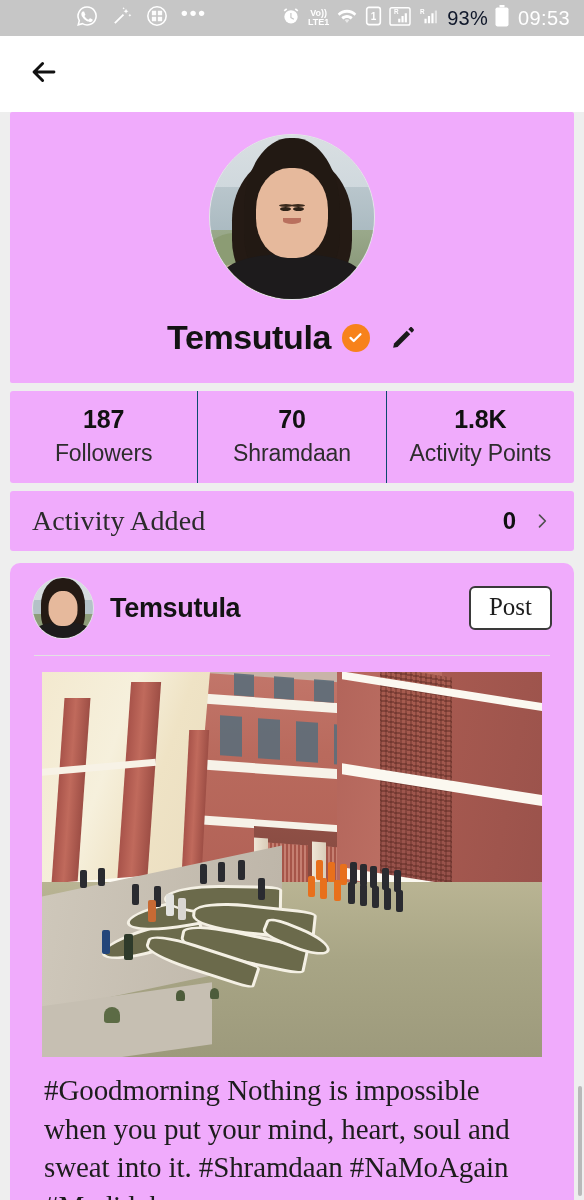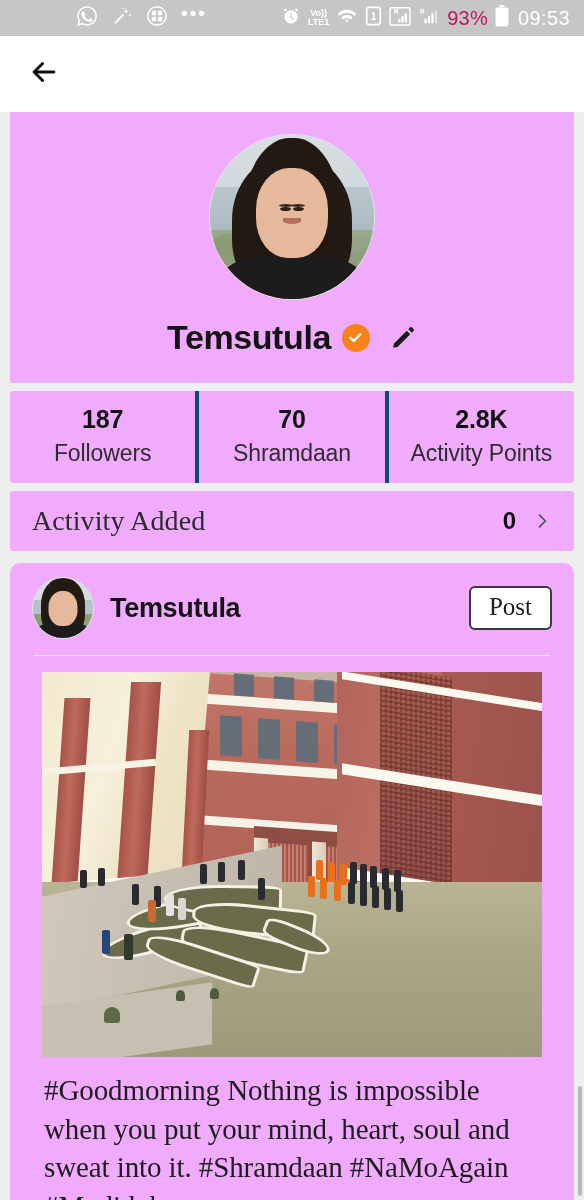--- a/index.html
+++ b/index.html
@@ -17,21 +17,21 @@
     height:36px; width:584px;
     background:#c6c6c6;
     display:flex; align-items:center;
     padding:0 14px;
     color:#ffffff;
   }
   .sb-left{ display:flex; align-items:center; gap:13px; flex:1; padding-left:62px;}
   .sb-right{ display:flex; align-items:center; gap:7px; }
   .sb-ico{ display:block; }
   .sb-dots{ letter-spacing:2px; font-size:19px; line-height:10px; color:#fff; font-weight:700; position:relative; top:-5px;}
-  .sb-text{ font-size:20px; font-weight:400; color:#be185d; letter-spacing:.2px;}
+  .sb-text{ font-size:20px; font-weight:400; color:#0f172a; letter-spacing:.2px;}
   .sb-time{ font-size:20px; font-weight:400; color:#fff; letter-spacing:.4px; margin-left:2px;}
   .volte{ display:flex; flex-direction:column; line-height:9px; font-size:9px; font-weight:700; color:#fff; align-items:center;}
 
   
   .navbar{
     height:76px; width:584px;
     background:#ffffff;
     display:flex; align-items:center;
     padding-left:18px;
   }
@@ -86,21 +86,21 @@
     background:#f7821b;
     display:flex;align-items:center;justify-content:center;
     flex:none;
   }
   .edit-pencil{ margin-left:9px; cursor:pointer; display:flex;align-items:center;}
 
   
   .stats-card{ margin-top:8px; display:flex; }
   .stat{
     flex:1; text-align:center; padding:14px 0 16px;
-    border-right:4px solid #0c4a6e;
+    border-right:1px solid #0c4a6e;
   }
   .stat:last-child{ border-right:none; }
   .stat-val{ font-size:25px; font-weight:700; color:#111; letter-spacing:-.2px;}
   .stat-lbl{ font-size:23px; font-weight:400; color:#2d2d2d; margin-top:6px; letter-spacing:-.1px;}
 
   
   .members-card{
     margin-top:8px;
     height:60px;
     display:flex; align-items:center;
@@ -381,21 +381,21 @@
   <div class="card stats-card">
     <div class="stat">
       <div class="stat-val">187</div>
       <div class="stat-lbl">Followers</div>
     </div>
     <div class="stat">
       <div class="stat-val">70</div>
       <div class="stat-lbl">Shramdaan</div>
     </div>
     <div class="stat">
-      <div class="stat-val">2.8K</div>
+      <div class="stat-val">1.8K</div>
       <div class="stat-lbl">Activity Points</div>
     </div>
   </div>
 
   <div class="card members-card">
     <span class="members-lbl">Activity Added</span>
     <span class="members-val">0</span>
     <span class="chev">
       <svg width="20" height="20" viewBox="0 0 24 24">
           <path fill="none" stroke="#4f4f4f" stroke-width="2" stroke-linecap="round" stroke-linejoin="round" d="M9 5l7 7-7 7"></path>

